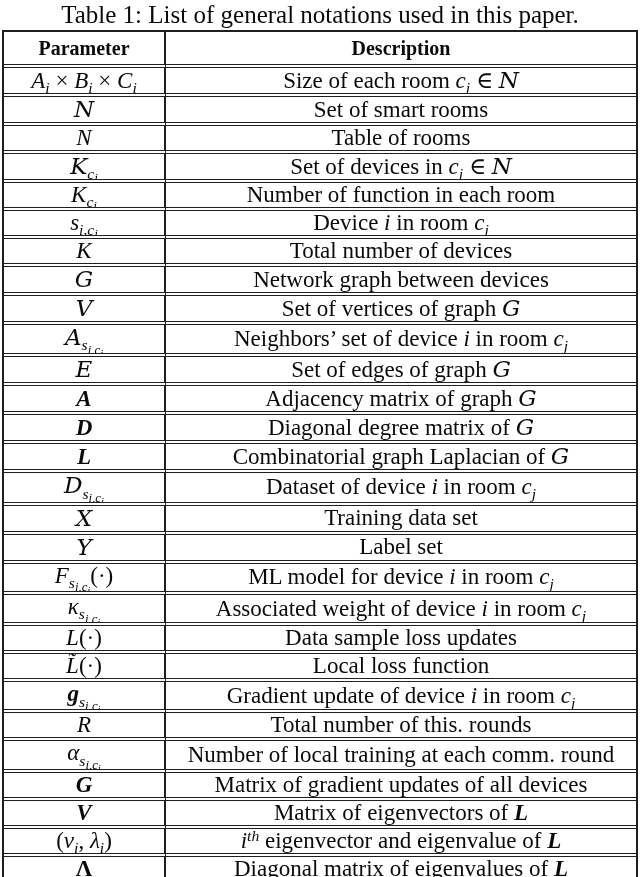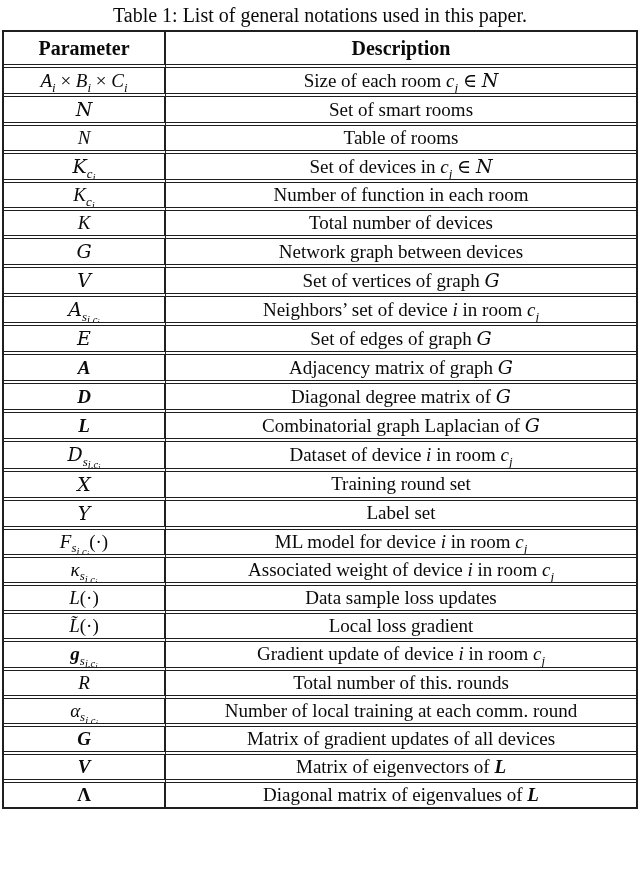--- a/index.html
+++ b/index.html
@@ -7,21 +7,21 @@
     padding: 0;
     width: 640px;
     height: 877px;
     background: #ffffff;
     color: #0a0a0a;
     font-family: "Liberation Serif", "DejaVu Serif", serif;
     overflow: hidden;
   }
   .caption {
     text-align: center;
-    font-size: 20px;
+    font-size: 25px;
     line-height: 26px;
     margin: 2px 0 2px 0;
     white-space: nowrap;
   }
   table.notations {
     border-collapse: separate;
     border-spacing: 0;
     width: 636px;
     margin: 0 2px;
     border: 2px solid #1f1f1f;
@@ -36,21 +36,21 @@
     white-space: nowrap;
   }
   th {
     font-size: 20px;
     font-weight: bold;
     line-height: 30px;
     padding: 1px 0;
     font-family: Liberation Serif, serif;
   }
   td {
-    font-size: 19px;
+    font-size: 23px;
     line-height: 24px;
     height: 24px;
   }
   th.param, td.param {
     width: 160px;
     border-right: 2px solid #1f1f1f;
   }
   tbody tr:last-child td { border-bottom: none; }
   sub { font-size: 68%; line-height: 0; vertical-align: -0.35em; }
   sub sub { font-size: 82%; vertical-align: -0.25em; }
@@ -87,20 +87,24 @@
         </tr>
         <tr>
           <td class="param"><span class="cal">K</span><sub><i>c</i><sub><i>j</i></sub></sub></td>
           <td class="desc">Set of devices in <i>c</i><sub><i>j</i></sub> ∈ <span class="cal">N</span></td>
         </tr>
         <tr>
           <td class="param"><i>K</i><sub><i>c</i><sub><i>j</i></sub></sub></td>
           <td class="desc">Number of function in each room</td>
         </tr>
         <tr>
+          <td class="param"><i>s</i><sub><i>i</i>,<i>c</i><sub><i>j</i></sub></sub></td>
+          <td class="desc">Device <i>i</i> in room <i>c</i><sub><i>j</i></sub></td>
+        </tr>
+        <tr>
           <td class="param"><i>K</i></td>
           <td class="desc">Total number of devices</td>
         </tr>
         <tr>
           <td class="param"><span class="cal">G</span></td>
           <td class="desc">Network graph between devices</td>
         </tr>
         <tr>
           <td class="param"><span class="cal">V</span></td>
           <td class="desc">Set of vertices of graph <span class="cal">G</span></td>
@@ -124,41 +128,41 @@
         <tr>
           <td class="param"><b><i>L</i></b></td>
           <td class="desc">Combinatorial graph Laplacian of <span class="cal">G</span></td>
         </tr>
         <tr>
           <td class="param"><span class="cal">D</span><sub><i>s</i><sub><i>i</i>,<i>c</i><sub><i>j</i></sub></sub></sub></td>
           <td class="desc">Dataset of device <i>i</i> in room <i>c</i><sub><i>j</i></sub></td>
         </tr>
         <tr>
           <td class="param"><span class="cal">X</span></td>
-          <td class="desc">Training round set</td>
+          <td class="desc">Training data set</td>
         </tr>
         <tr>
           <td class="param"><span class="cal">Y</span></td>
           <td class="desc">Label set</td>
         </tr>
         <tr>
           <td class="param"><i>F</i><sub><i>s</i><sub><i>i</i>,<i>c</i><sub><i>j</i></sub></sub></sub>(·)</td>
           <td class="desc">ML model for device <i>i</i> in room <i>c</i><sub><i>j</i></sub></td>
         </tr>
         <tr>
           <td class="param"><i>κ</i><sub><i>s</i><sub><i>i</i>,<i>c</i><sub><i>j</i></sub></sub></sub></td>
           <td class="desc">Associated weight of device <i>i</i> in room <i>c</i><sub><i>j</i></sub></td>
         </tr>
         <tr>
           <td class="param"><i>L</i>(·)</td>
           <td class="desc">Data sample loss updates</td>
         </tr>
         <tr>
           <td class="param"><i>L̃</i>(·)</td>
-          <td class="desc">Local loss gradient</td>
+          <td class="desc">Local loss function</td>
         </tr>
         <tr>
           <td class="param"><b><i>g</i></b><sub><i>s</i><sub><i>i</i>,<i>c</i><sub><i>j</i></sub></sub></sub></td>
           <td class="desc">Gradient update of device <i>i</i> in room <i>c</i><sub><i>j</i></sub></td>
         </tr>
         <tr>
           <td class="param"><i>R</i></td>
           <td class="desc">Total number of this. rounds</td>
         </tr>
         <tr>
@@ -167,18 +171,22 @@
         </tr>
         <tr>
           <td class="param"><b><i>G</i></b></td>
           <td class="desc">Matrix of gradient updates of all devices</td>
         </tr>
         <tr>
           <td class="param"><b><i>V</i></b></td>
           <td class="desc">Matrix of eigenvectors of <b><i>L</i></b></td>
         </tr>
         <tr>
+          <td class="param">(<i>v</i><sub><i>i</i></sub>, <i>λ</i><sub><i>i</i></sub>)</td>
+          <td class="desc"><i>i</i><sup><i>th</i></sup> eigenvector and eigenvalue of <b><i>L</i></b></td>
+        </tr>
+        <tr>
           <td class="param"><b>Λ</b></td>
           <td class="desc">Diagonal matrix of eigenvalues of <b><i>L</i></b></td>
         </tr>
       </tbody>
   </table>
 </div>
 
 </body></html>

